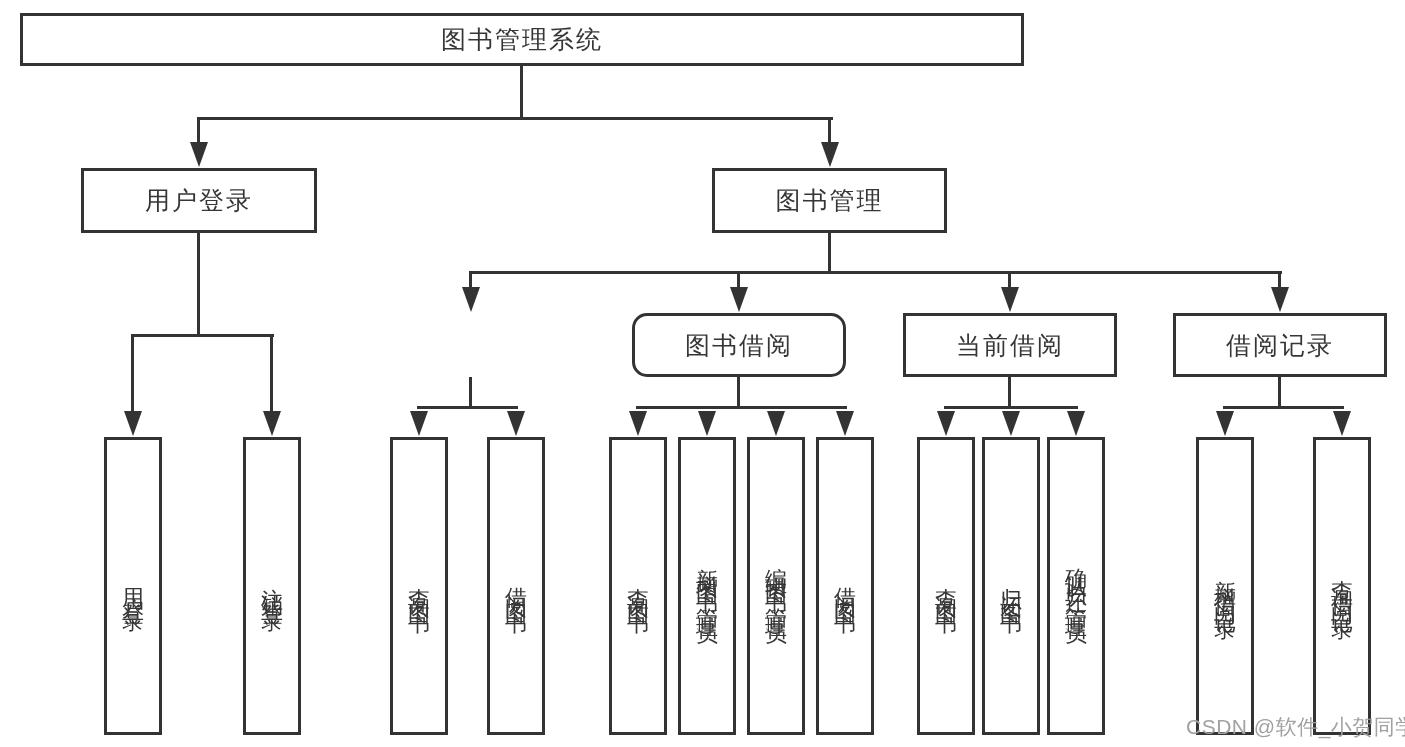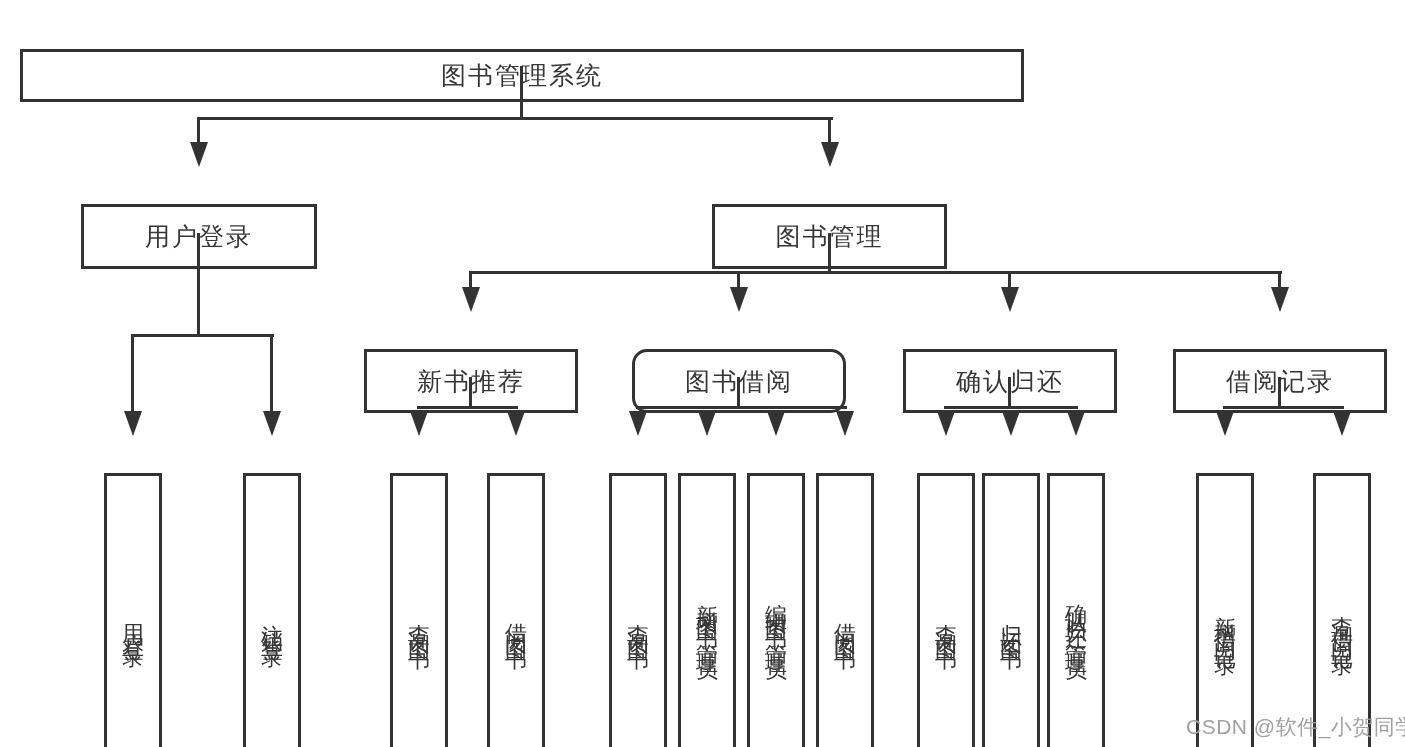--- a/index.html
+++ b/index.html
@@ -20,21 +20,20 @@
     box-sizing: border-box;
     border: 3px solid #333333;
     background: #ffffff;
     display: flex;
     align-items: center;
     justify-content: center;
     color: #363636;
     font-size: 25px;
     letter-spacing: 2px;
     white-space: nowrap;
-    margin-top: 36px;
   }
   .vbox {
     font-size: 22px;
   }
   .vbox .vtext {
     writing-mode: vertical-rl;
     text-orientation: mixed;
     letter-spacing: 8px;
     white-space: nowrap;
   }
@@ -101,28 +100,25 @@
   <div class="hline" style="left:469px; top:271px; width:813px;"></div>
   <div class="vline" style="left:469px; top:271px; height:18px;"></div>
   <div class="arrow" style="left:462px; top:287px;"></div>
   <div class="vline" style="left:737px; top:271px; height:18px;"></div>
   <div class="arrow" style="left:730px; top:287px;"></div>
   <div class="vline" style="left:1008px; top:271px; height:18px;"></div>
   <div class="arrow" style="left:1001px; top:287px;"></div>
   <div class="vline" style="left:1278px; top:271px; height:18px;"></div>
   <div class="arrow" style="left:1271px; top:287px;"></div>
 
-  <div class="box" style="left:364px; top:313px; width:214px; height:64px;">
-    <span>新书推荐</span>
-  </div>
   <div class="box" style="left:632px; top:313px; width:214px; height:64px;border-radius:15px;">
     <span>图书借阅</span>
   </div>
   <div class="box" style="left:903px; top:313px; width:214px; height:64px;">
-    <span>确认归还</span>
+    <span>当前借阅</span>
   </div>
   <div class="box" style="left:1173px; top:313px; width:214px; height:64px;">
     <span>借阅记录</span>
   </div>
 
   <div class="vline" style="left:469px; top:377px; height:32px;"></div>
   <div class="hline" style="left:417px; top:406px; width:101px;"></div>
   <div class="arrow" style="left:410px; top:411px;"></div>
   <div class="arrow" style="left:507px; top:411px;"></div>
 

